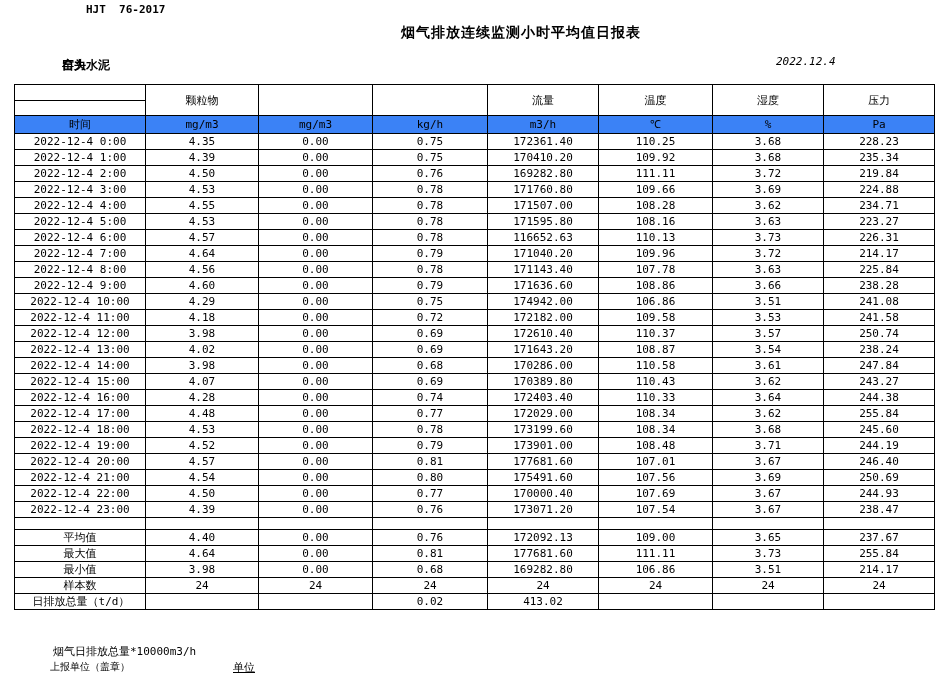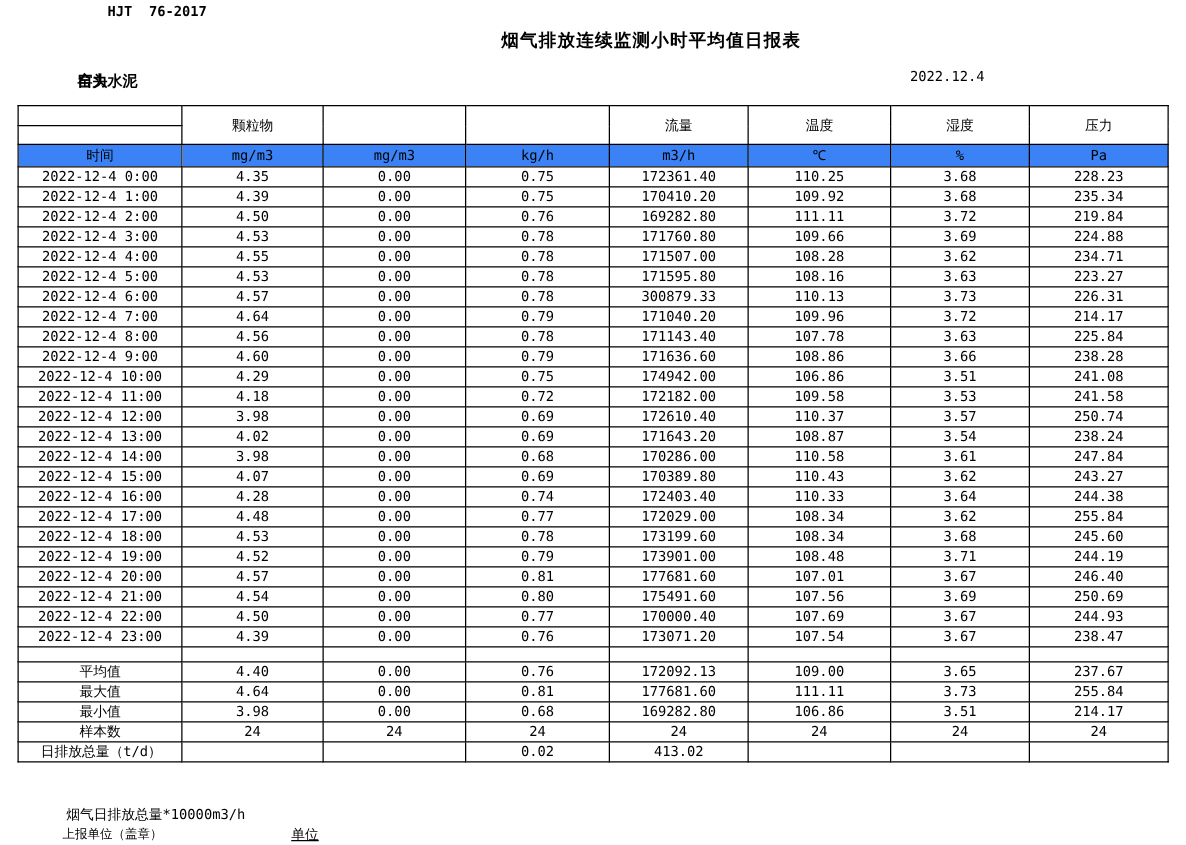--- a/index.html
+++ b/index.html
@@ -6,21 +6,21 @@
   body{
     width:949px;height:676px;position:relative;background:#ffffff;color:#000;
     font-family:"DejaVu Sans Mono","Liberation Mono",monospace;
     overflow:hidden;
   }
   .abs{position:absolute;padding-left:48px;}
   .doc-code{left:38px;top:3px;font-size:11px;font-weight:bold;white-space:pre;}
   .title{left:0;top:24px;width:946px;text-align:center;font-size:14px;font-weight:bold;letter-spacing:1px;}
   .company{left:14px;top:40px;font-size:12px;font-weight:bold;margin-top:17px;}
   .location{left:14px;top:57px;font-size:12px;font-weight:bold;}
-  .date{left:680px;top:55px;font-size:11px;}
+  .date{left:728px;top:55px;font-size:11px;font-style:italic;}
 
   table.report{
     position:absolute;left:14px;top:84px;width:920px;
     border-collapse:collapse;table-layout:fixed;padding-left:36px;
   }
   table.report td{
     border:1px solid #000;
     font-size:11px;text-align:center;vertical-align:middle;
     padding:0 2px;height:15px;line-height:15px;
     overflow:hidden;white-space:nowrap;
@@ -139,21 +139,21 @@
         <td>171595.80</td>
         <td>108.16</td>
         <td>3.63</td>
         <td>223.27</td>
       </tr>
       <tr>
         <td>2022-12-4 6:00</td>
         <td>4.57</td>
         <td>0.00</td>
         <td>0.78</td>
-        <td>300879.33</td>
+        <td>116652.63</td>
         <td>110.13</td>
         <td>3.73</td>
         <td>226.31</td>
       </tr>
       <tr>
         <td>2022-12-4 7:00</td>
         <td>4.64</td>
         <td>0.00</td>
         <td>0.79</td>
         <td>171040.20</td>

